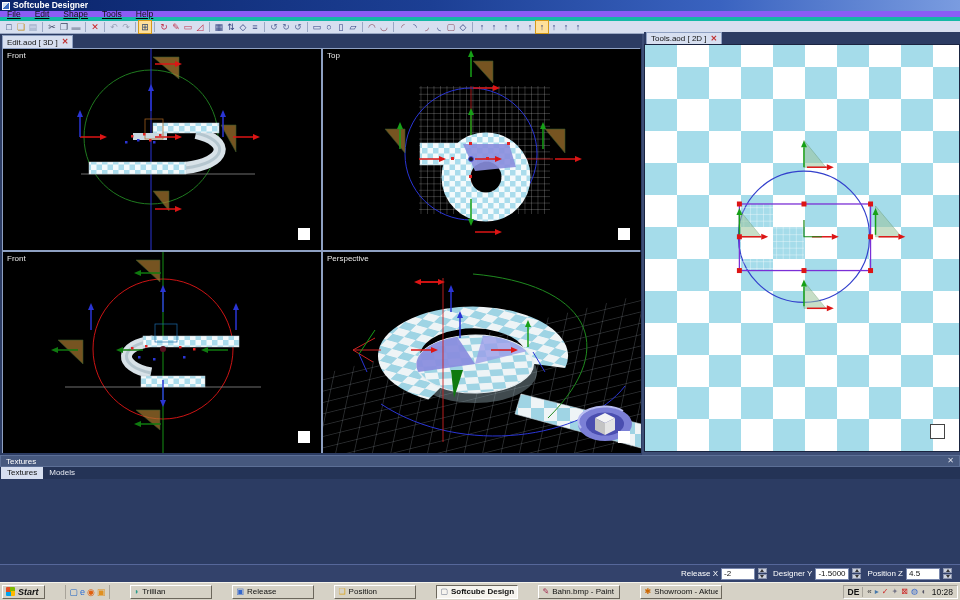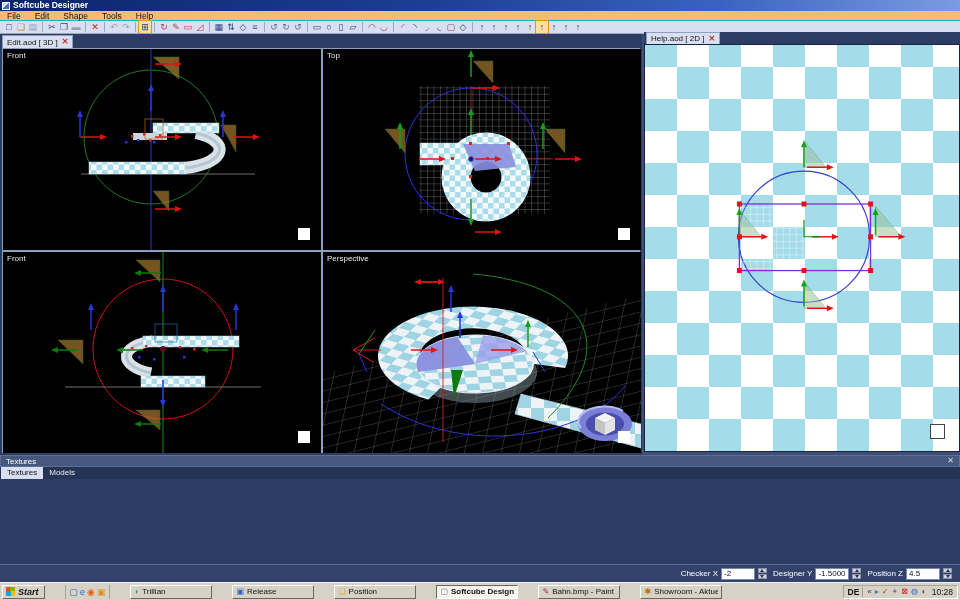--- a/index.html
+++ b/index.html
@@ -10,21 +10,21 @@
   
   .titlebar { position:absolute; top:0; left:0; width:960px; height:11px;
     background:linear-gradient(90deg,#0a246a 0%,#1c3f94 45%,#3a63c0 75%,#7a9ce0 100%);
     display:flex; align-items:center; padding-left:2px; }
   .appicon { width:8px; height:8px; margin-right:3px;
     background:linear-gradient(135deg,#cfe0f4 0 50%,#3d6fc4 50% 100%); border:1px solid #fff; }
   .titletext { color:#fff; font-size:8.5px; font-weight:bold; line-height:11px; }
 
   
   .menubar { position:absolute; top:11px; left:0; width:960px; height:10px;
-    background:#fdba74; border-bottom:1px solid #14b8a6; display:flex; align-items:center; }
+    background:#8b5cf6; border-bottom:4px solid #14b8a6; display:flex; align-items:center;text-decoration:underline; }
   .menuitem { font-size:8.5px; color:#111; padding:0 7px; line-height:10px; }
 
   
   .toolbar { position:absolute; top:21px; left:0; width:960px; height:13px;
     background:#d7dff0; border-bottom:1px solid #9aa8c4; display:flex; align-items:center; padding-left:3px; }
   .tgroup { display:inline-flex; align-items:center; }
   .tsep { width:1px; height:10px; background:#9aa8c4; margin:0 3px; display:inline-block; }
   .tbtn { width:12px; height:12px; font-size:9px; line-height:12px; text-align:center;
     display:inline-block; cursor:default; }
   .tbtn.disabled { opacity:.4; }
@@ -416,21 +416,21 @@
         </div>
 
       </div>
     </div>
 
   </div>
 
   <div class="win2d">
     <div class="tabrow">
       <div class="tab">
-        <span>Help.aod [ 2D ]</span>
+        <span>Tools.aod [ 2D ]</span>
         <span class="tabclose">✕</span>
       </div>
     </div>
     <div class="canvas2d">
       <svg viewBox="0 0 316 408" preserveAspectRatio="none" style="position:absolute;inset:0">
         <circle cx="160" cy="193" r="66" fill="none" stroke="#3340cc" stroke-width="1.2"></circle>
         <rect x="95" y="160" width="65" height="67" fill="url(#gridF)" opacity="0.9"></rect>
         <rect x="95" y="160" width="132" height="67" fill="none" stroke="#7b2fd6" stroke-width="1.3"></rect>
         <polygon points="160,123 182,123 160,96" fill="#9bc49b" opacity="0.55" stroke="#5a8a5a" stroke-width="0.7"></polygon>
         <polygon points="95,193 117,193 95,166" fill="#9bc49b" opacity="0.55" stroke="#5a8a5a" stroke-width="0.7"></polygon>
@@ -467,21 +467,21 @@
       <span class="xclose">✕</span>
     </div>
     <div class="textabs">
       <span class="textab active">Textures</span>
       <span class="textab">Models</span>
     </div>
   </div>
 
   <div class="statusbar">
     <div class="posgroup">
-      <span class="poslabel">Checker X</span>
+      <span class="poslabel">Release X</span>
       <input class="posfield" value="-2" style="">
       <span class="spinner">
         <span class="spbtn spup">
             <i></i>
           </span>
         <span class="spbtn spdn">
             <i></i>
           </span>
       </span>
     </div>

